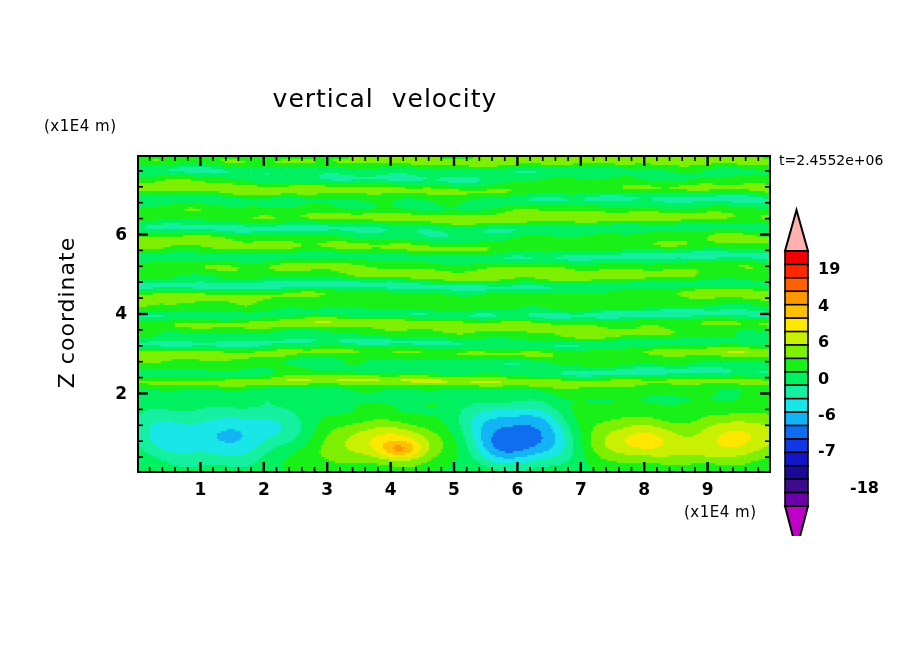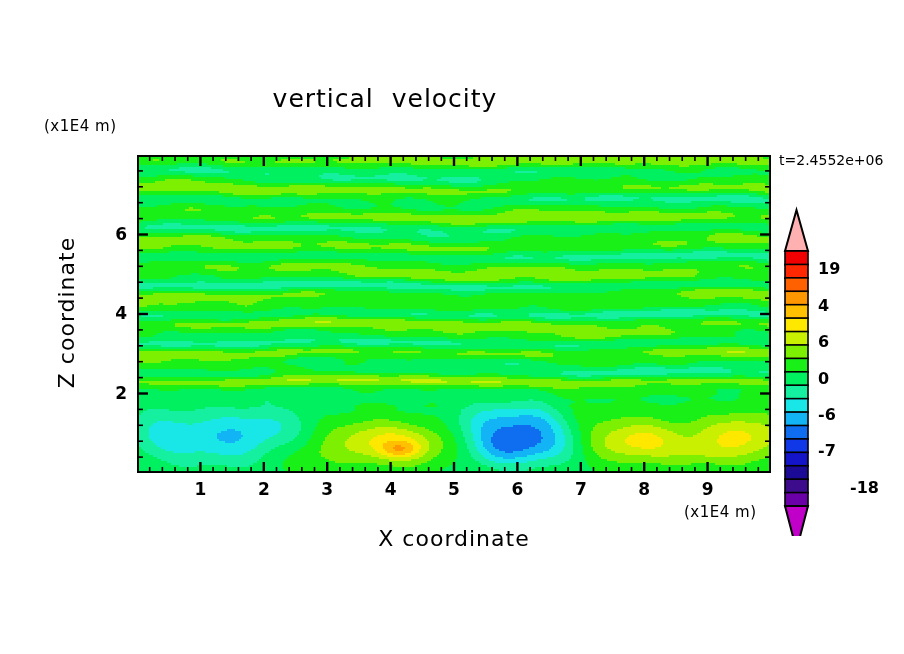--- a/index.html
+++ b/index.html
@@ -1955,21 +1955,20 @@
       <div class="tick-label xtick-label" style="left: 441px;">5</div>
       <div class="tick-label xtick-label" style="left: 504.4px;">6</div>
       <div class="tick-label xtick-label" style="left: 567.8px;">7</div>
       <div class="tick-label xtick-label" style="left: 631.2px;">8</div>
       <div class="tick-label xtick-label" style="left: 694.6px;">9</div>
       <div class="tick-label ytick-label" style="left: 101px; top: 382.5px;">2</div>
       <div class="tick-label ytick-label" style="left: 101px; top: 303px;">4</div>
       <div class="tick-label ytick-label" style="left: 101px; top: 223.5px;">6</div>
     </div>
 
-  <div class="xlabel">X coordinate</div>
   <div class="ylabel">Z coordinate</div>
 
   <div class="unit-bottom">(x1E4 m)</div>
 
   <svg class="cb-svg" id="cb-svg" width="44" height="330">
       <path d="M 15.5 4 L 27 45 L 4 45 Z" fill="#ffb0b0" stroke="#000" stroke-width="2" stroke-linejoin="miter"></path>
       <rect x="4" y="45.00" width="23" height="13.82" fill="#f00000" stroke="#000" stroke-width="1.6"></rect>
       <rect x="4" y="58.42" width="23" height="13.82" fill="#ff2800" stroke="#000" stroke-width="1.6"></rect>
       <rect x="4" y="71.84" width="23" height="13.82" fill="#ff6000" stroke="#000" stroke-width="1.6"></rect>
       <rect x="4" y="85.26" width="23" height="13.82" fill="#ff9800" stroke="#000" stroke-width="1.6"></rect>

